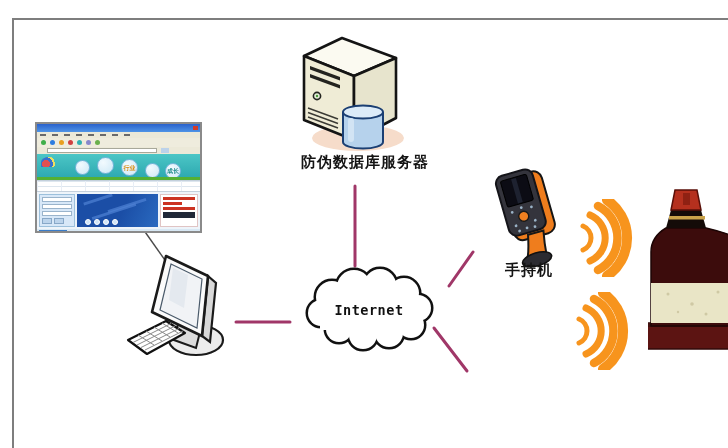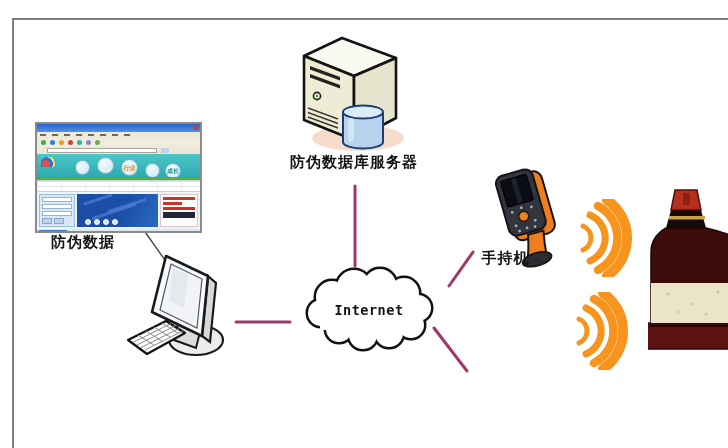--- a/index.html
+++ b/index.html
@@ -10,21 +10,21 @@
   .abs { position:absolute; }
 
   
   #frame {
     left:12px; top:18px; width:740px; height:452px;
     border:2px solid #7e7e7e;
   }
 
   .diagram-label {
     position:absolute; font-weight:bold; font-size:15px; color:#141414;
-    text-align:center; line-height:21px; letter-spacing:1px; white-space:nowrap;
+    text-align:right; line-height:21px; letter-spacing:1px; white-space:nowrap;
   }
 
   
   #browser {
     left:35px; top:122px; width:167px; height:111px;
     border:2px solid #8a8a8a; background:#fff; box-sizing:border-box;
     display:flex; flex-direction:column; overflow:hidden;
   }
   .bt-title { height:8px; background:linear-gradient(#2a62cc,#4f94e6); position:relative; flex:none; }
   .bt-title .bt-close { position:absolute; right:2px; top:2px; width:5px; height:4px; background:#d23b2a; }
@@ -140,21 +140,20 @@
         <div class="red"></div>
         <div class="blk"></div>
       </div>
     </div>
     <div class="bt-foot">
       <span class="tag"></span>
     </div>
   </div>
 
   <div class="diagram-label" style="left:28px;top:232px;width:110px">
-    <div>防伪数据</div>
   </div>
 
   <svg class="abs" style="left:296px;top:34px" width="114" height="122" viewBox="0 0 114 122">
     <ellipse cx="62" cy="104" rx="46" ry="13" fill="#f6dcca"></ellipse>
     <g stroke="#141414" stroke-width="2.6" stroke-linejoin="round">
       <polygon points="46,4 100,24 58,42 8,22" fill="#fbfaf1"></polygon>
       <polygon points="8,22 58,42 58,106 8,86" fill="#efecd6"></polygon>
       <polygon points="58,42 100,24 100,84 58,106" fill="#e7e4cd"></polygon>
     </g>
     <g fill="#23231f">
@@ -248,21 +247,21 @@
           <circle cx="43" cy="40" r="1.4"></circle>
         <circle cx="23" cy="54" r="1.4"></circle>
           <circle cx="43" cy="54" r="1.4"></circle>
         <circle cx="25" cy="60" r="1.4"></circle>
           <circle cx="33" cy="59" r="1.4"></circle>
           <circle cx="41" cy="60" r="1.4"></circle>
       </g>
     </g>
   </svg>
 
-  <div class="diagram-label" style="left:458px;top:248px;width:95px">手持机</div>
+  <div class="diagram-label" style="left:458px;top:260px;width:95px">手持机</div>
 
   <svg class="abs" style="left:571px;top:199px" width="76" height="78" viewBox="0 0 76 78">
     <g fill="none" stroke-linecap="round" stroke="#f7941d">
       <path d="M 12 27 A 13 13 0 0 1 12 51" stroke-width="5"></path>
       <path d="M 19 16 A 25 25 0 0 1 19 62" stroke-width="7"></path>
       <path d="M 27 7 A 36 36 0 0 1 27 71" stroke-width="8.5"></path>
       <path d="M 36 1 A 46 46 0 0 1 36 77" stroke-width="10"></path>
     </g>
   </svg>
 

